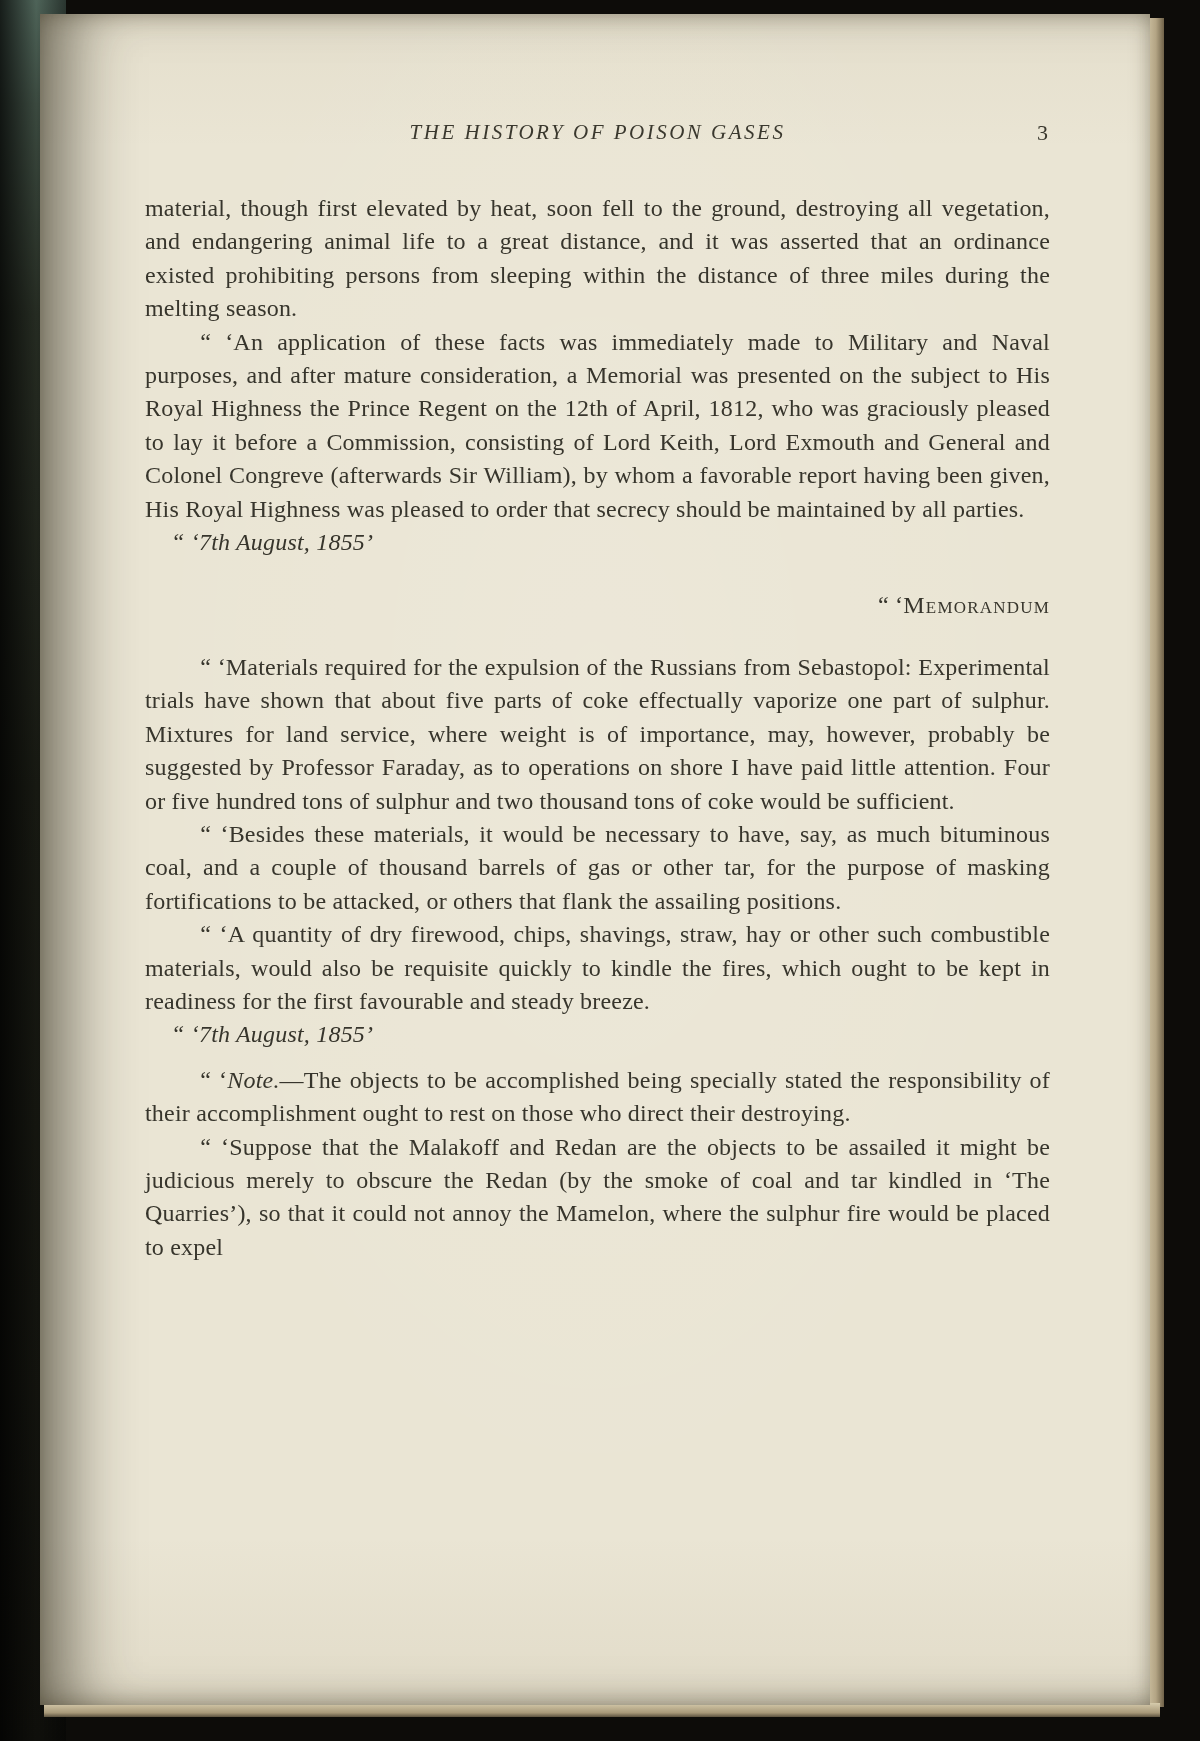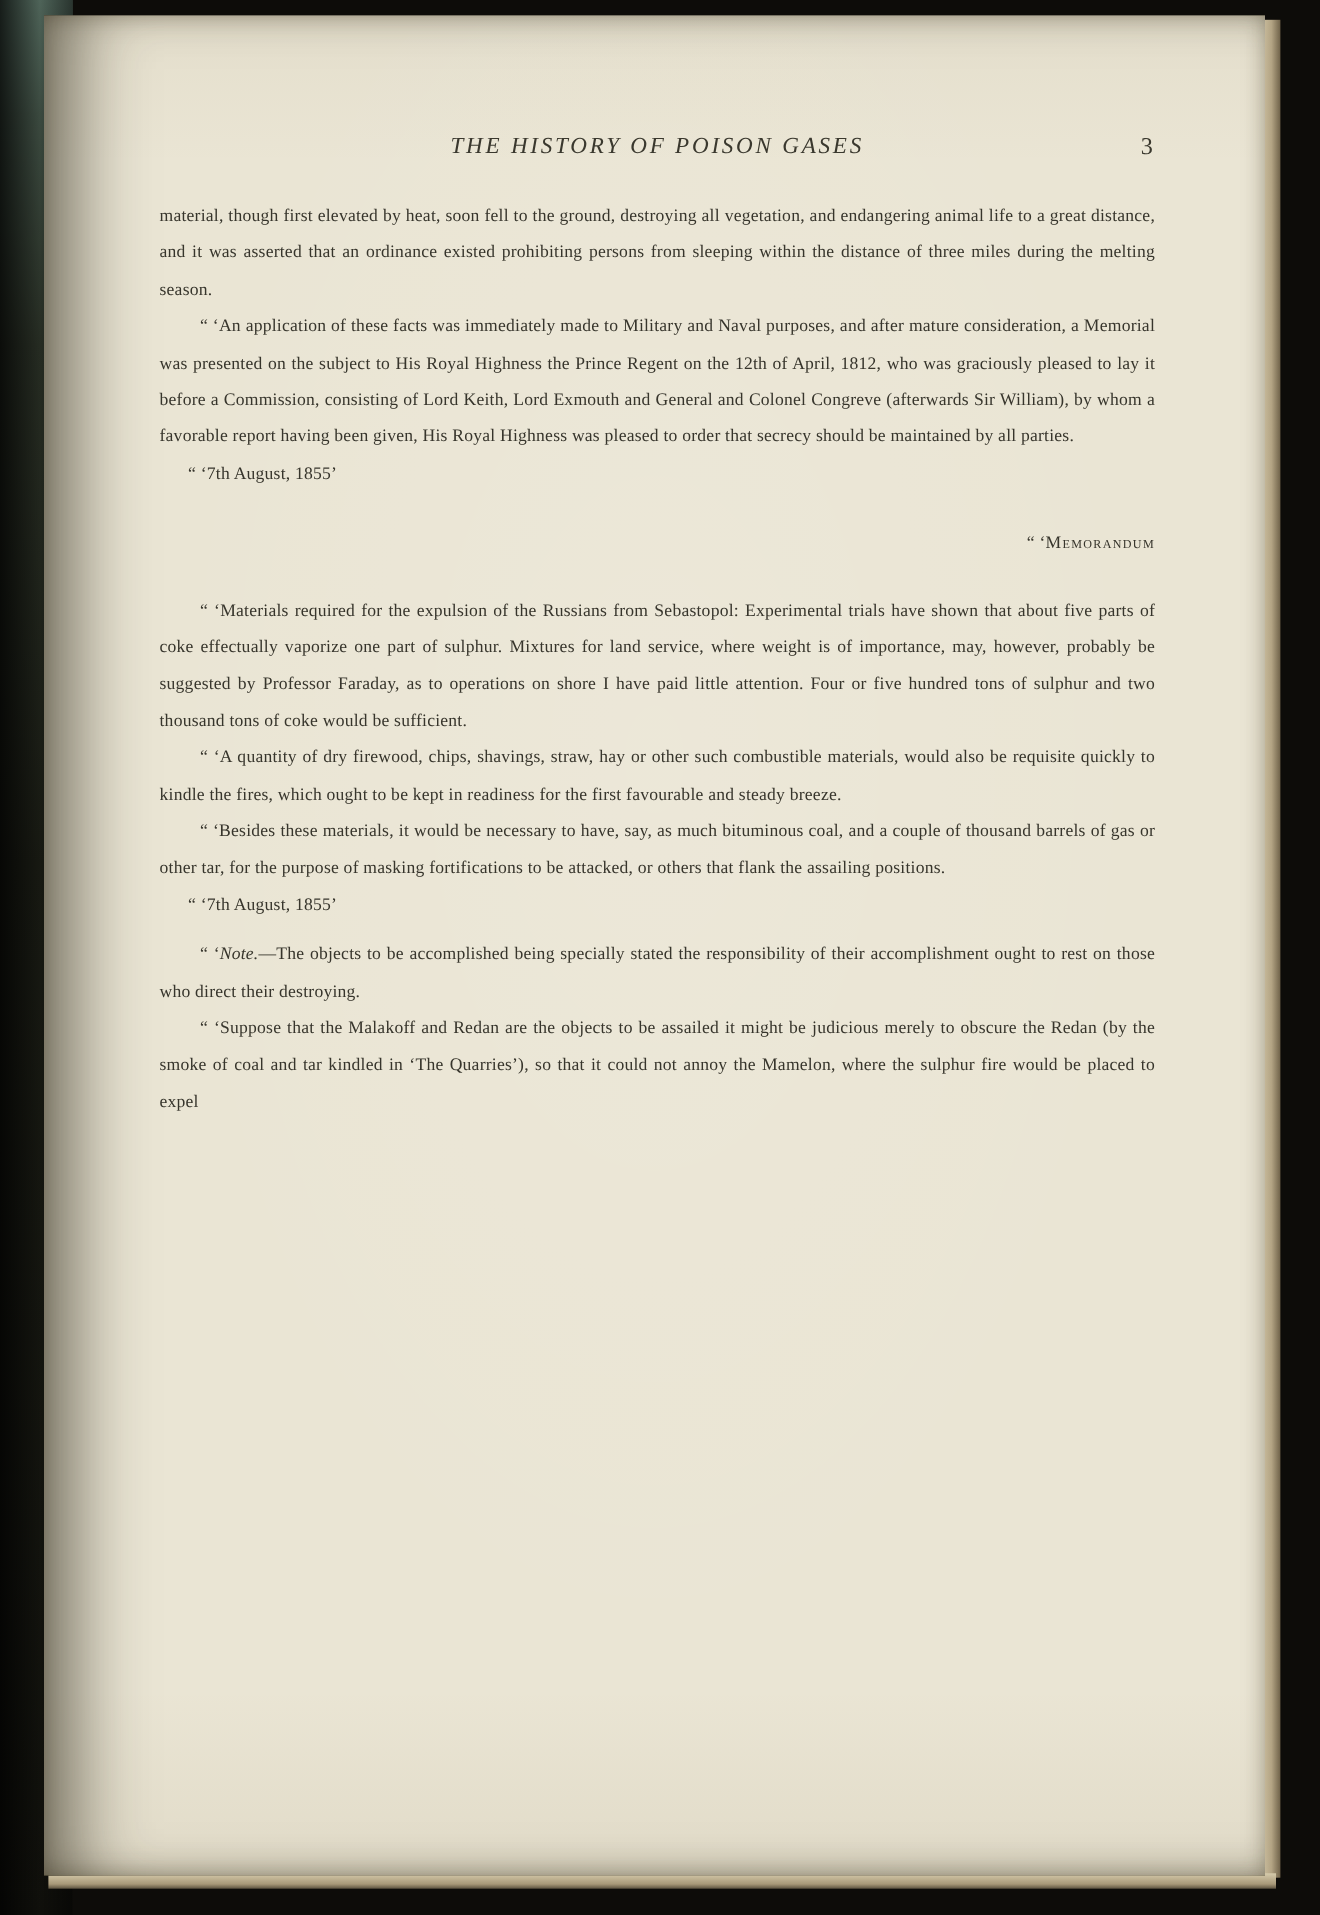--- a/index.html
+++ b/index.html
@@ -52,25 +52,25 @@
   .running-header .title{
     display:block;text-align:center;
     font-style:italic;
     font-size:21px;letter-spacing:2.5px;
     color:#3a382e;
   }
   .running-header .pagenum{
     position:absolute;right:2px;top:0;
     font-size:22px;color:#3a382e;
   }
-  .body-text{margin-top:26px;font-size:16px;line-height:33.4px;text-align:justify;letter-spacing:0.2px;}
+  .body-text{margin-top:38px;font-size:24px;line-height:33.4px;text-align:justify;letter-spacing:0.2px;}
   p{margin:0;}
   .indent{text-indent:2.3em;}
   .sig{text-align:right;padding-right:168px;}
-  .dateline{padding-left:26px;}
+  .dateline{padding-left:26px;font-style:italic;}
   .heading{text-align:right;margin-top:30px;margin-bottom:28px;}
   .sc{font-variant:small-caps;letter-spacing:1.2px;}
   .note-start{text-indent:2.3em;margin-top:12px;}
   .it{font-style:italic;}
 </style>
 </head>
 <body>
 
 <div class="scan">
   <div class="cover-left"></div>
@@ -91,23 +91,23 @@
 
         <p class="para indent">“ ‘An application of these facts was immediately made to Military and Naval purposes, and after mature consideration, a Memorial was presented on the subject to His Royal Highness the Prince Regent on the 12th of April, 1812, who was graciously pleased to lay it before a Commission, consisting of Lord Keith, Lord Exmouth and General and Colonel Congreve (afterwards Sir William), by whom a favorable report having been given, His Royal Highness was pleased to order that secrecy should be maintained by all parties.</p>
 
 
         <p class="dateline">“ ‘7th August, 1855’</p>
 
         <p class="heading"><span>“ ‘</span><span class="sc">Memorandum</span></p>
 
         <p class="para indent">“ ‘Materials required for the expulsion of the Russians from Sebastopol: Experimental trials have shown that about five parts of coke effectually vaporize one part of sulphur. Mixtures for land service, where weight is of importance, may, however, probably be suggested by Professor Faraday, as to operations on shore I have paid little attention. Four or five hundred tons of sulphur and two thousand tons of coke would be sufficient.</p>
 
+        <p class="para indent">“ ‘Besides these materials, it would be necessary to have, say, as much bituminous coal, and a couple of thousand barrels of gas or other tar, for the purpose of masking fortifications to be attacked, or others that flank the assailing positions.</p>
+
         <p class="para indent">“ ‘A quantity of dry firewood, chips, shavings, straw, hay or other such combustible materials, would also be requisite quickly to kindle the fires, which ought to be kept in readiness for the first favourable and steady breeze.</p>
-
-        <p class="para indent">“ ‘Besides these materials, it would be necessary to have, say, as much bituminous coal, and a couple of thousand barrels of gas or other tar, for the purpose of masking fortifications to be attacked, or others that flank the assailing positions.</p>
 
 
         <p class="dateline">“ ‘7th August, 1855’</p>
 
         <p class="note-start"><span>“ ‘</span><span class="it">Note.</span><span>—The objects to be accomplished being specially stated the responsibility of their accomplishment ought to rest on those who direct their destroying.</span></p>
 
         <p class="para indent">“ ‘Suppose that the Malakoff and Redan are the objects to be assailed it might be judicious merely to obscure the Redan (by the smoke of coal and tar kindled in ‘The Quarries’), so that it could not annoy the Mamelon, where the sulphur fire would be placed to expel</p>
 
       </div>
     </div>

